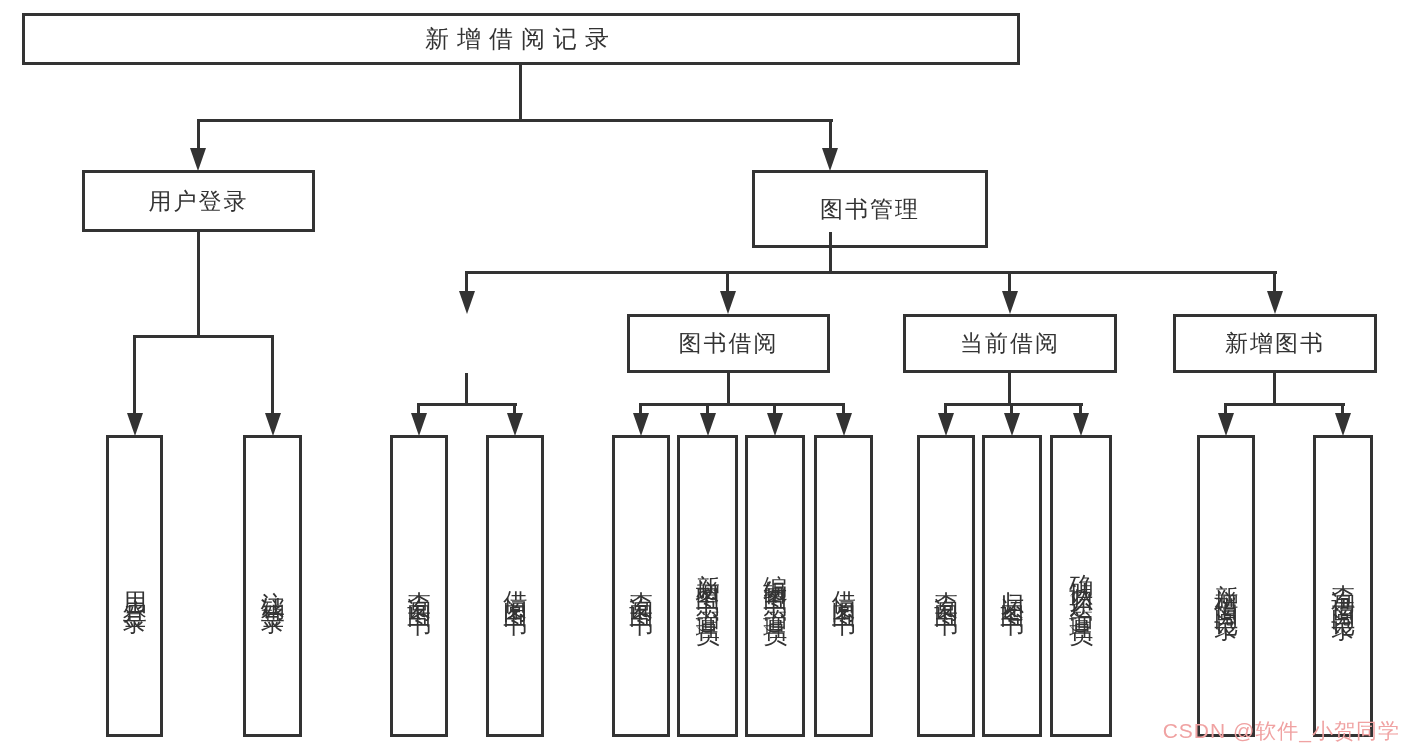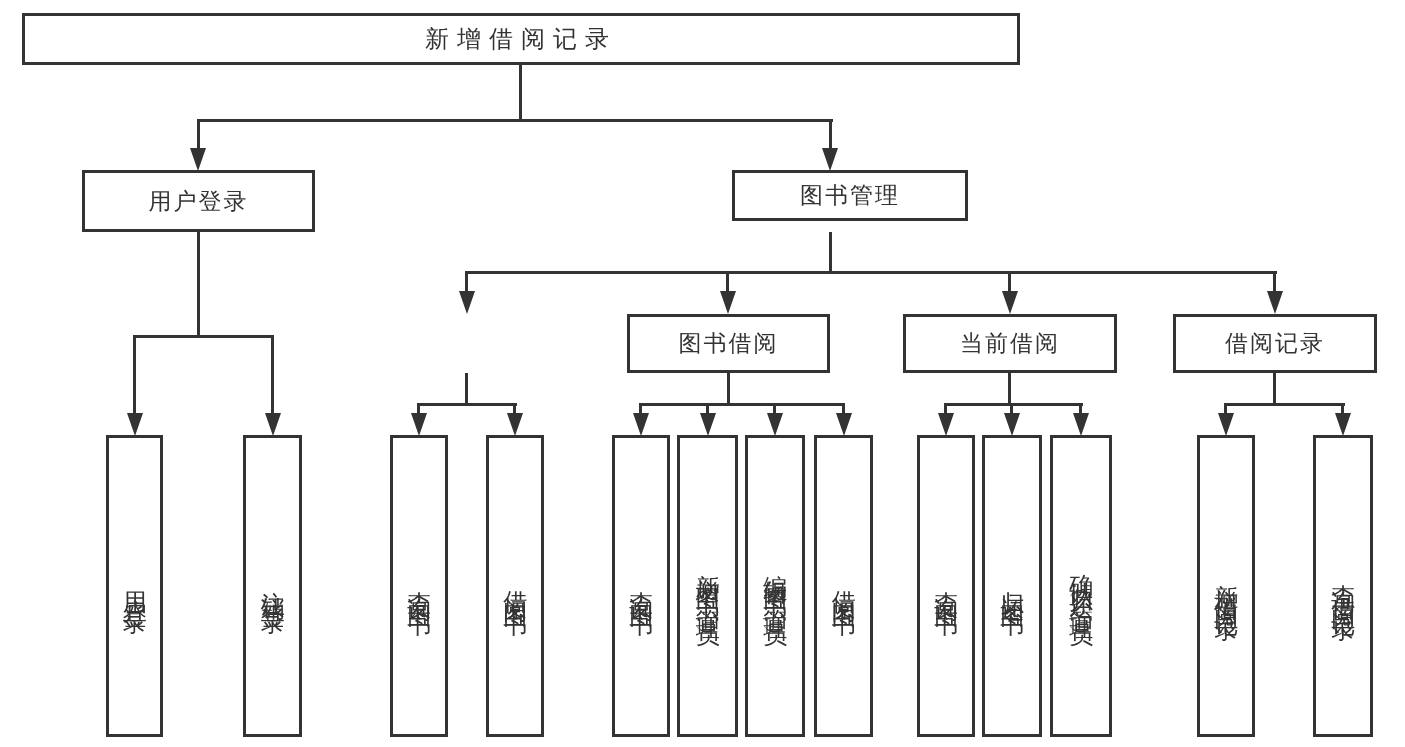--- a/index.html
+++ b/index.html
@@ -45,32 +45,32 @@
 
 <div class="stage">
 
   <div class="box root" style="left:22px;top:13px;width:998px;height:52px">
     <span>新增借阅记录</span>
   </div>
 
   <div class="box" style="left:82px;top:170px;width:233px;height:62px">
     <span>用户登录</span>
   </div>
-  <div class="box" style="left:732px;top:170px;width:236px;height:51px">
+  <div class="box" style="left:752px;top:170px;width:236px;height:78px">
     <span>图书管理</span>
   </div>
 
   <div class="box" style="left:903px;top:314px;width:214px;height:59px">
     <span>当前借阅</span>
   </div>
   <div class="box" style="left:627px;top:314px;width:203px;height:59px">
     <span>图书借阅</span>
   </div>
   <div class="box" style="left:1173px;top:314px;width:204px;height:59px">
-    <span>借阅记录</span>
+    <span>新增图书</span>
   </div>
 
   <div class="leaf" style="left:106px;width:57px">
     <span class="vtext">用户登录</span>
   </div>
   <div class="leaf" style="left:243px;width:59px">
     <span class="vtext">注销登录</span>
   </div>
 
   <div class="leaf" style="left:390px;width:58px">
@@ -162,14 +162,15 @@
   <div class="line" style="left:1079px;top:403px;width:3px;height:13px"></div>
   <div class="arrow" style="left:1073px;top:413px"></div>
 
   <div class="line" style="left:1273px;top:373px;width:3px;height:33px"></div>
   <div class="line" style="left:1224px;top:403px;width:121px;height:3px"></div>
   <div class="line" style="left:1224px;top:403px;width:3px;height:13px"></div>
   <div class="arrow" style="left:1218px;top:413px"></div>
   <div class="line" style="left:1341px;top:403px;width:3px;height:13px"></div>
   <div class="arrow" style="left:1335px;top:413px"></div>
 
+  <div class="watermark">CSDN @软件_小贺同学</div>
 
 </div>
 
 </body></html>

